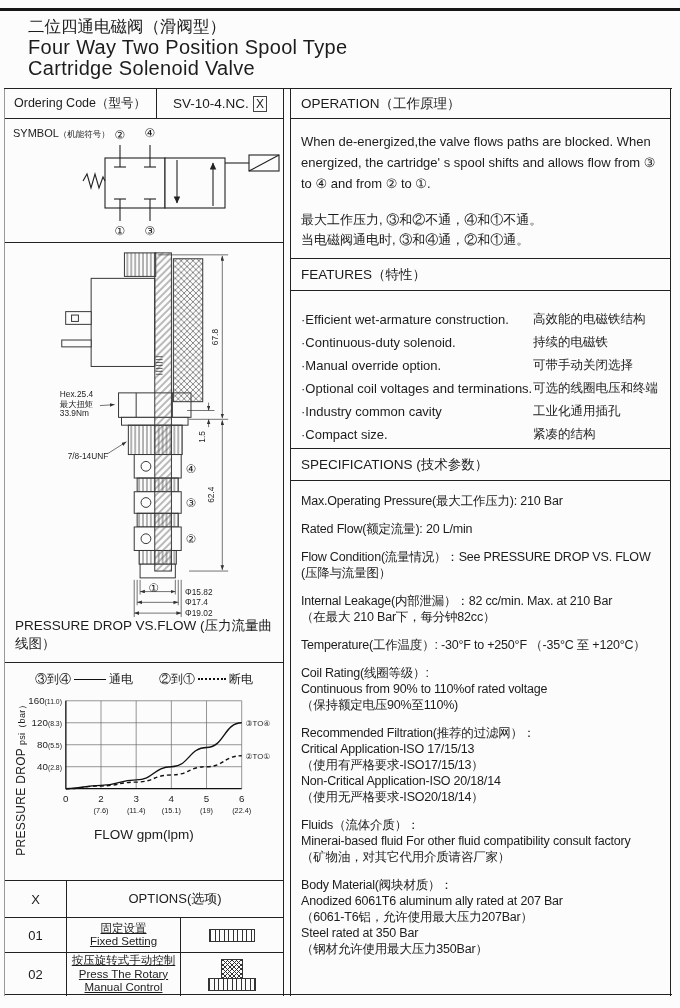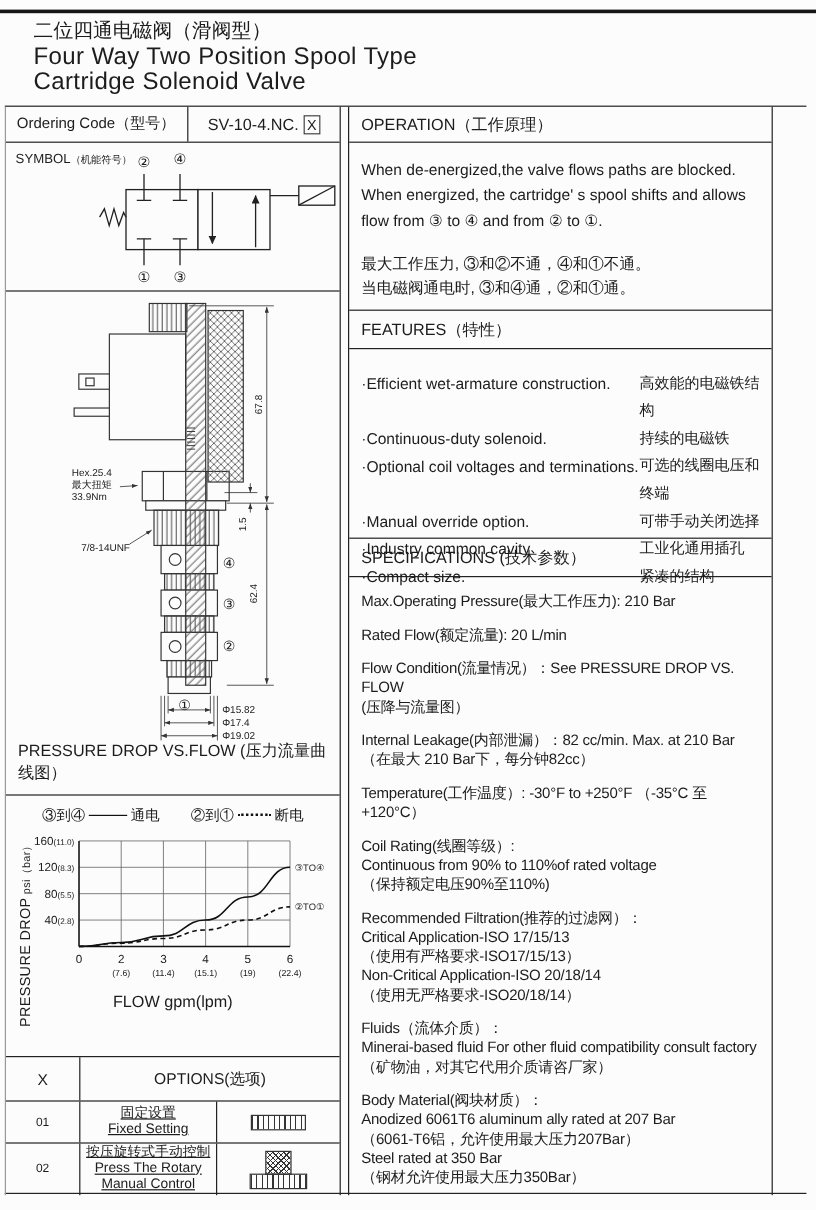--- a/index.html
+++ b/index.html
@@ -11,21 +11,21 @@
   }
   .topbar { position:absolute; left:0; top:8px; width:680px; height:3px; background:#161616; }
   .titleblock { position:absolute; left:28px; top:15px; }
   .titleblock .cn { font-size:16.5px; line-height:22px; }
   .titleblock .en { font-size:20px; line-height:21px; letter-spacing:0.3px; }
 
   .main { position:absolute; left:4px; top:88px; width:668px; height:907px;
           border-top:1px solid #222; border-bottom:1px solid #222; }
   .colL { position:absolute; left:0; top:0; width:280px; height:907px;
           border-left:1px solid #999; border-right:1px solid #222; }
-  .colR { position:absolute; left:286px; top:0; width:354px; height:907px;
+  .colR { position:absolute; left:286px; top:0; width:381px; height:907px;
           border-left:1px solid #222; border-right:1px solid #222; }
 
   
   .ordering { height:30px; border-bottom:1px solid #222; display:flex; }
   .ordering .lab { width:152px; border-right:1px solid #222; font-size:12.5px;
                    display:flex; align-items:center; padding-left:9px; }
   .ordering .code { flex:1; display:flex; align-items:center; justify-content:center; font-size:13.5px; }
   .xbox { display:inline-block; border:1px solid #444; padding:0 2px; margin-left:4px; font-size:12px; line-height:14px; }
 
   .symbolSec { height:124px; border-bottom:1px solid #222; position:relative; }
@@ -44,21 +44,21 @@
   .xlabel { position:absolute; top:164px; left:0; width:278px; text-align:center; font-size:13.5px; }
   .ylabel { position:absolute; left:-86px; top:107px; width:206px; height:16px; text-align:center;
             transform:rotate(-90deg); font-size:12px; letter-spacing:0.3px; white-space:nowrap; }
   .ylabel .sub { font-size:9px; }
 
   .optSec { height:115px; }
   .optHead { height:37px; border-bottom:1px solid #222; display:flex; font-size:13px; }
   .optHead .cx { width:62px; border-right:1px solid #222; display:flex; align-items:center; justify-content:center; }
   .optHead .ct { flex:1; display:flex; align-items:center; justify-content:center; }
   .optRow { display:flex; }
-  .optRow .cc { width:62px; border-right:1px solid #222; display:flex; align-items:center; justify-content:center; font-size:10px; }
+  .optRow .cc { width:62px; border-right:1px solid #222; display:flex; align-items:center; justify-content:center; font-size:13px; }
   .optRow .ctx { width:114px; border-right:1px solid #222; display:flex; flex-direction:column;
                  align-items:center; justify-content:center; font-size:11.5px; line-height:13.5px; text-align:center;text-decoration:underline; }
   .optRow .cic { flex:1; display:flex; flex-direction:column; align-items:center; justify-content:center; }
   .optRow1 { height:35px; border-bottom:1px solid #222; }
   .optRow2 { height:43px; }
   .knob-flat { width:46px; height:13px; border:1px solid #333;
     background:repeating-linear-gradient(90deg,#333 0 1px,transparent 1px 4.5px); }
   .knob-top { width:22px; height:20px; border:1px solid #333;
     background:repeating-linear-gradient(45deg,#333 0 0.8px,transparent 0.8px 3.2px),
                repeating-linear-gradient(-45deg,#333 0 0.8px,transparent 0.8px 3.2px); }
@@ -319,30 +319,30 @@
           <div class="en">·Efficient wet-armature construction.</div>
           <div class="cn">高效能的电磁铁结构</div>
         </div>
 
         <div class="featRow">
           <div class="en">·Continuous-duty  solenoid.</div>
           <div class="cn">持续的电磁铁</div>
         </div>
 
         <div class="featRow">
+          <div class="en">·Manual override option.</div>
+          <div class="cn">可带手动关闭选择</div>
+        </div>
+
+        <div class="featRow">
           <div class="en">·Optional coil voltages and terminations.</div>
           <div class="cn">可选的线圈电压和终端</div>
         </div>
 
         <div class="featRow">
-          <div class="en">·Manual override option.</div>
-          <div class="cn">可带手动关闭选择</div>
-        </div>
-
-        <div class="featRow">
           <div class="en">·Industry common cavity</div>
           <div class="cn">工业化通用插孔</div>
         </div>
 
         <div class="featRow">
           <div class="en">·Compact size.</div>
           <div class="cn">紧凑的结构</div>
         </div>
       </div>
 

